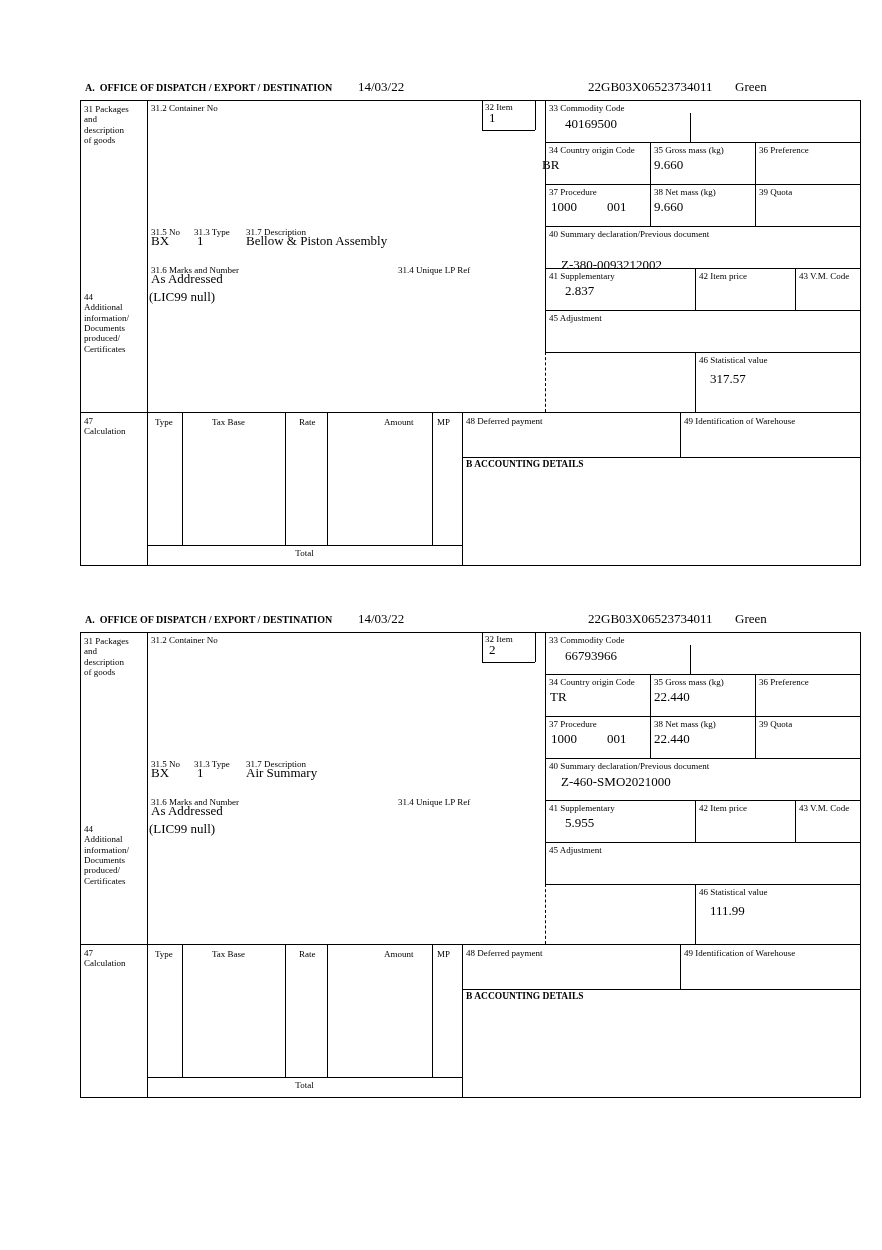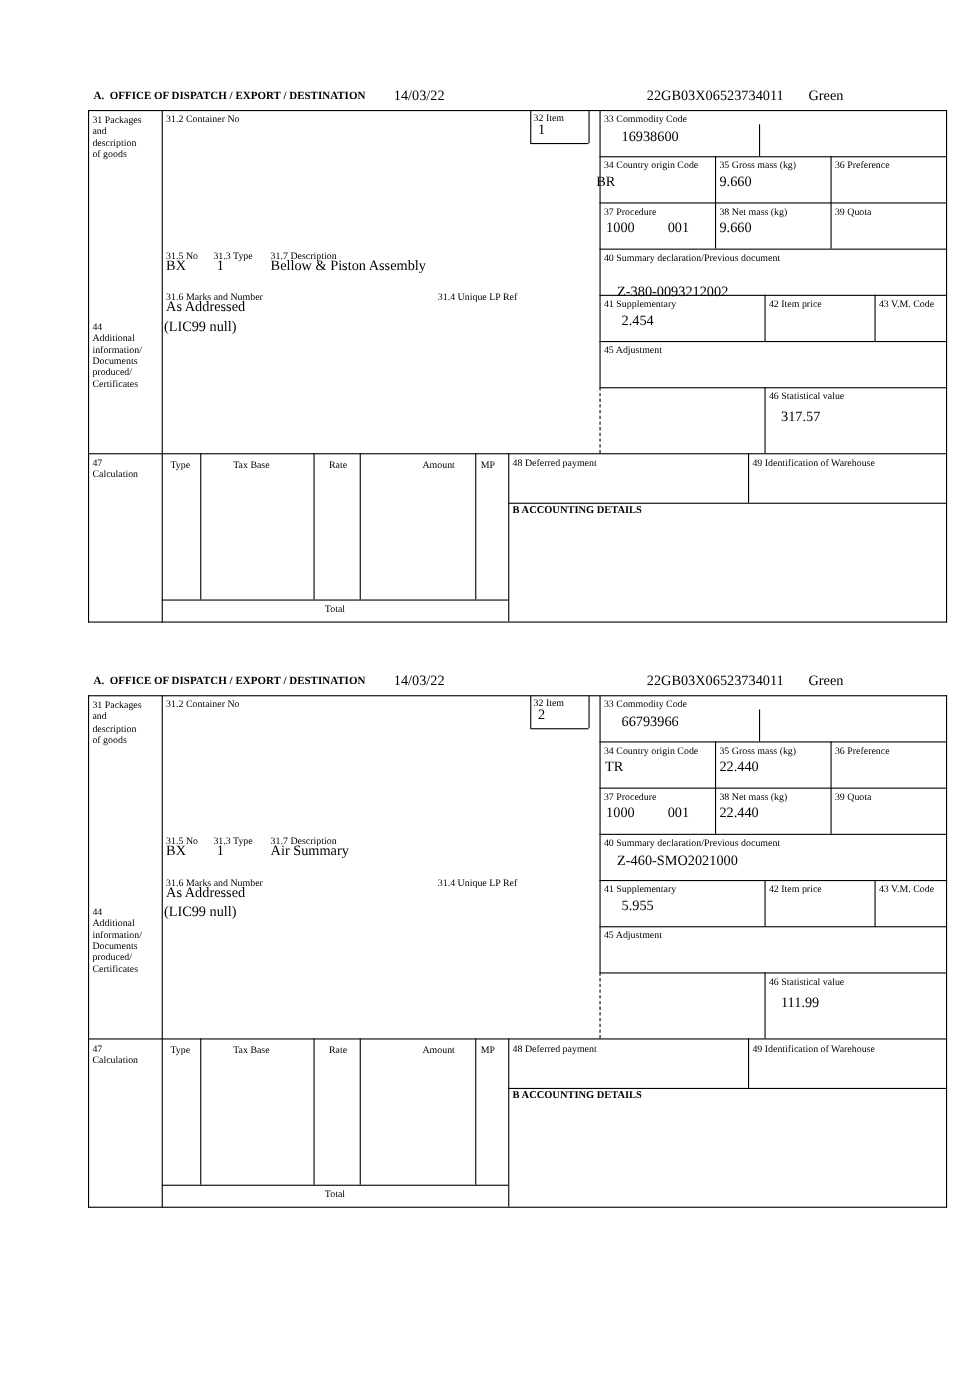--- a/index.html
+++ b/index.html
@@ -62,21 +62,21 @@
     <div class="vl" style="left:600px;top:332px;height:45px"></div>
 
     <div class="lbl" style="left:4px;top:24px;width:60px">31 Packages
 and
 description
 of goods</div>
     <div class="lbl" style="left:71px;top:23px">31.2 Container No</div>
     <div class="lbl" style="left:405px;top:22px">32 Item</div>
     <div class="val" style="left:409px;top:31px">1</div>
     <div class="lbl" style="left:469px;top:23px">33 Commodity Code</div>
-    <div class="val" style="left:485px;top:37px">16938600</div>
+    <div class="val" style="left:485px;top:37px">40169500</div>
     <div class="lbl" style="left:469px;top:65px">34 Country origin Code</div>
     <div class="val" style="left:462px;top:78px">BR</div>
     <div class="lbl" style="left:574px;top:65px">35 Gross mass (kg)</div>
     <div class="val" style="left:574px;top:78px">9.660</div>
     <div class="lbl" style="left:679px;top:65px">36 Preference</div>
     <div class="lbl" style="left:469px;top:107px">37 Procedure</div>
     <div class="val" style="left:471px;top:120px">1000</div>
     <div class="val" style="left:527px;top:120px">001</div>
     <div class="lbl" style="left:574px;top:107px">38 Net mass (kg)</div>
     <div class="val" style="left:574px;top:120px">9.660</div>
@@ -87,21 +87,21 @@
     <div class="val" style="left:71px;top:154px">BX</div>
     <div class="val" style="left:117px;top:154px">1</div>
     <div class="val" style="left:166px;top:154px">Bellow &amp; Piston Assembly</div>
     <div class="lbl" style="left:469px;top:149px">40 Summary declaration/Previous document</div>
     <div class="val" style="left:481px;top:178px">Z-380-0093212002</div>
     <div class="lbl" style="left:71px;top:185px">31.6 Marks and Number</div>
     <div class="lbl" style="left:318px;top:185px">31.4 Unique LP Ref</div>
     <div class="val" style="left:71px;top:192px">As Addressed</div>
     <div class="val" style="left:69px;top:210px">(LIC99 null)</div>
     <div class="lbl" style="left:469px;top:191px">41 Supplementary</div>
-    <div class="val" style="left:485px;top:204px">2.454</div>
+    <div class="val" style="left:485px;top:204px">2.837</div>
     <div class="lbl" style="left:619px;top:191px">42 Item price</div>
     <div class="lbl" style="left:719px;top:191px">43 V.M. Code</div>
     <div class="lbl" style="left:4px;top:212px;width:62px">44
 Additional
 information/
 Documents
 produced/
 Certificates</div>
     <div class="lbl" style="left:469px;top:233px">45 Adjustment</div>
     <div class="lbl" style="left:619px;top:275px">46 Statistical value</div>

